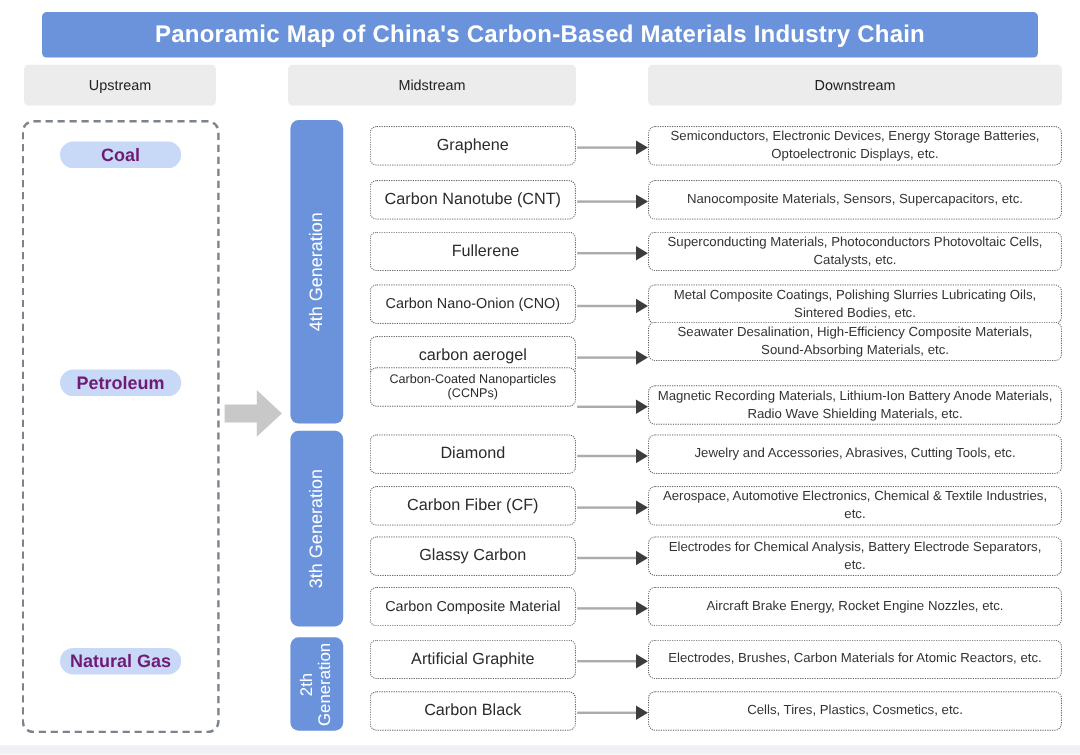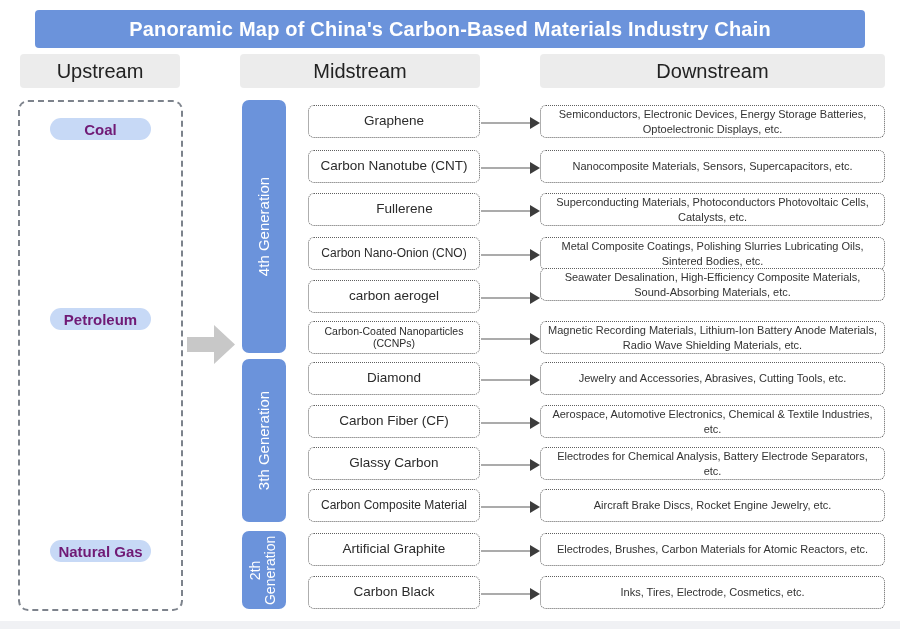--- a/index.html
+++ b/index.html
@@ -15,21 +15,21 @@
   html,body{width:900px;height:629px;background:#ffffff;overflow:hidden;}
   body{font-family:"Liberation Sans", sans-serif;position:relative;}
   #stage{position:absolute;inset:0;width:900px;height:629px;}
 
   .title-banner{position:absolute;left:35px;top:10px;width:830px;height:38px;
     background:var(--title-bg);border-radius:4px;display:flex;align-items:center;justify-content:center;}
   .title-banner .title-text{color:#ffffff;font-size:20px;font-weight:bold;letter-spacing:.2px;}
 
   .col-header{position:absolute;top:54px;height:34px;background:var(--header-bg);
     border-radius:4px;display:flex;align-items:center;justify-content:center;
-    font-size:20px;color:var(--text-dark);}
+    font-size:12px;color:var(--text-dark);}
   .col-header.up{left:20px;width:160px;}
   .col-header.mid{left:240px;width:240px;}
   .col-header.down{left:540px;width:345px;}
 
   .upstream-box{position:absolute;left:18px;top:100px;width:165px;height:511px;
     border:2px dashed #7d838c;border-radius:10px;background:transparent;}
 
   .resource-chip{position:absolute;left:50px;width:101px;height:22px;background:var(--chip-bg);
     border-radius:13px;display:flex;align-items:center;justify-content:center;
     color:#701a75;font-weight:bold;font-size:15px;}
@@ -136,21 +136,21 @@
     <div class="material-box" style="top: 280px; height: 33px;">
       <span class="material-label">carbon aerogel</span>
     </div>
     <div class="connector" style="left: 481px; top: 297px;">
       <span class="connector-line"></span>
       <span class="connector-head"></span>
     </div>
     <div class="application-box" style="top: 268px; height: 33px;">
       <span class="application-label">Seawater Desalination, High-Efficiency Composite Materials, Sound-Absorbing Materials, etc.</span>
     </div>
-    <div class="material-box" style="top: 321px; height: 33px;">
+    <div class="material-box" style="top: 306px; height: 33px;">
       <span class="material-label sm">Carbon-Coated Nanoparticles (CCNPs)</span>
     </div>
     <div class="connector" style="left: 481px; top: 338px;">
       <span class="connector-line"></span>
       <span class="connector-head"></span>
     </div>
     <div class="application-box" style="top: 321px; height: 33px;">
       <span class="application-label">Magnetic Recording Materials, Lithium-Ion Battery Anode Materials, Radio Wave Shielding Materials, etc.</span>
     </div>
     <div class="material-box" style="top: 362px; height: 33px;">
@@ -184,35 +184,35 @@
       <span class="application-label">Electrodes for Chemical Analysis, Battery Electrode Separators, etc.</span>
     </div>
     <div class="material-box" style="top: 489px; height: 33px;">
       <span class="material-label md">Carbon Composite Material</span>
     </div>
     <div class="connector" style="left: 481px; top: 506px;">
       <span class="connector-line"></span>
       <span class="connector-head"></span>
     </div>
     <div class="application-box" style="top: 489px; height: 33px;">
-      <span class="application-label">Aircraft Brake Discs, Rocket Engine Jewelry, etc.</span>
+      <span class="application-label">Aircraft Brake Energy, Rocket Engine Nozzles, etc.</span>
     </div>
     <div class="material-box" style="top: 533px; height: 33px;">
       <span class="material-label">Artificial Graphite</span>
     </div>
     <div class="connector" style="left: 481px; top: 550px;">
       <span class="connector-line"></span>
       <span class="connector-head"></span>
     </div>
     <div class="application-box" style="top: 533px; height: 33px;">
       <span class="application-label">Electrodes, Brushes, Carbon Materials for Atomic Reactors, etc.</span>
     </div>
     <div class="material-box" style="top: 576px; height: 33px;">
       <span class="material-label">Carbon Black</span>
     </div>
     <div class="connector" style="left: 481px; top: 593px;">
       <span class="connector-line"></span>
       <span class="connector-head"></span>
     </div>
     <div class="application-box" style="top: 576px; height: 33px;">
-      <span class="application-label">Inks, Tires, Electrode, Cosmetics, etc.</span>
+      <span class="application-label">Cells, Tires, Plastics, Cosmetics, etc.</span>
     </div>
   </div>
 
 </body></html>

